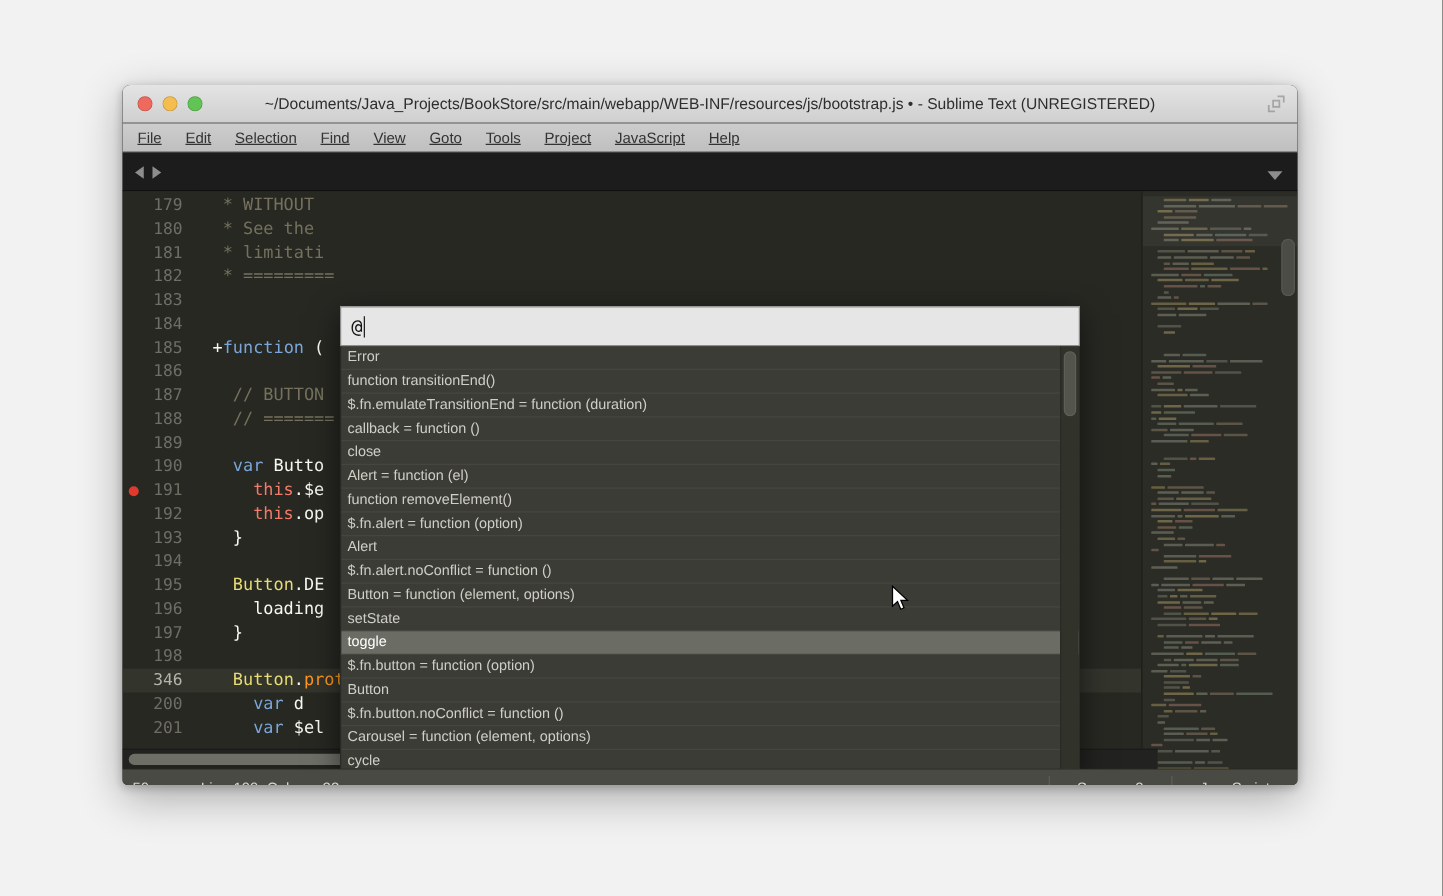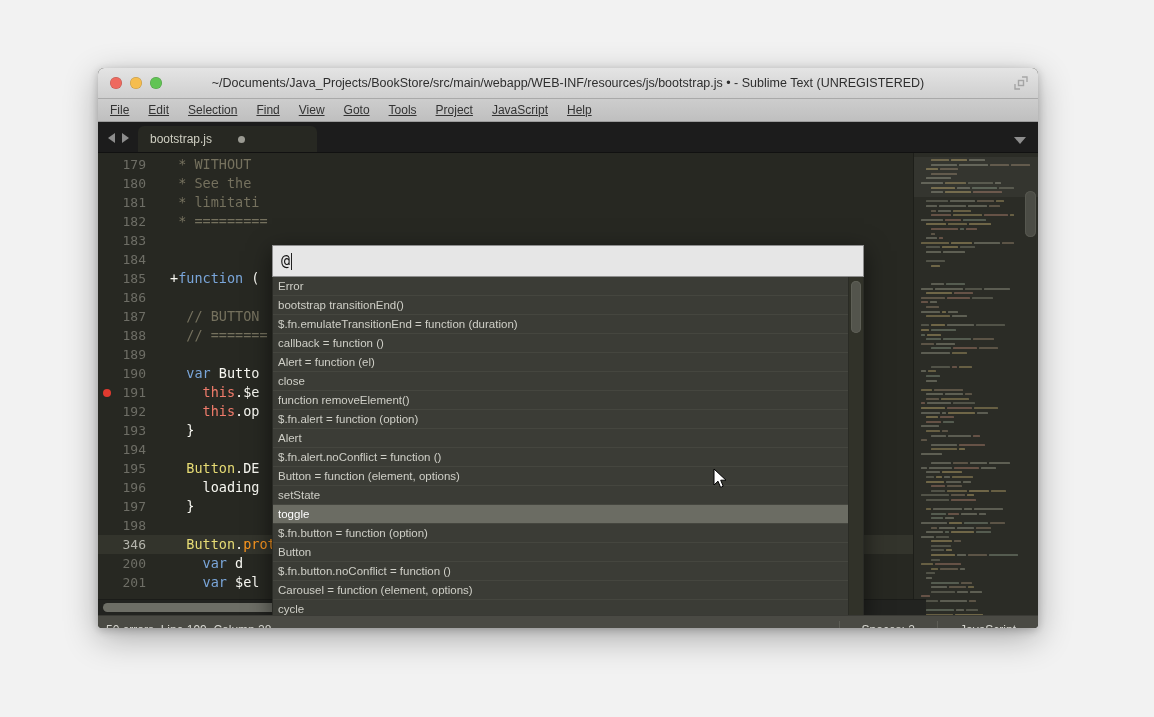--- a/index.html
+++ b/index.html
@@ -208,24 +208,20 @@
     <span class="mi">Tools</span>
     <span class="mi">Project</span>
     <span class="mi">JavaScript</span>
     <span class="mi">Help</span>
   </div>
 
   <div id="tabbar">
     <div id="tab-nav">
       <span class="arrow left"></span>
       <span class="arrow right"></span>
-    </div>
-    <div id="tab">
-      <span class="label">bootstrap.js</span>
-      <span class="dot"></span>
     </div>
     <div id="tab-menu"></div>
   </div>
 
   <div id="editor-area">
     <div id="gutter">
         <div class="gline">179</div>
         <div class="gline">180</div>
         <div class="gline">181</div>
         <div class="gline">182</div>
@@ -669,25 +665,25 @@
       <div id="hscroll-thumb"></div>
     </div>
 
     <div id="overlay">
       <div id="overlay-input">
         <span class="at">@</span>
         <span id="caret"></span>
       </div>
       <div id="overlay-list">
         <div class="orow">Error</div>
-          <div class="orow">bootstrap transitionEnd()</div>
+          <div class="orow">function transitionEnd()</div>
           <div class="orow">$.fn.emulateTransitionEnd = function (duration)</div>
           <div class="orow">callback = function ()</div>
+          <div class="orow">close</div>
           <div class="orow">Alert   = function (el)</div>
-          <div class="orow">close</div>
           <div class="orow">function removeElement()</div>
           <div class="orow">$.fn.alert = function (option)</div>
           <div class="orow">Alert</div>
           <div class="orow">$.fn.alert.noConflict = function ()</div>
           <div class="orow">Button = function (element, options)</div>
           <div class="orow">setState</div>
           <div class="orow sel">toggle</div>
           <div class="orow">$.fn.button = function (option)</div>
           <div class="orow">Button</div>
           <div class="orow">$.fn.button.noConflict = function ()</div>

